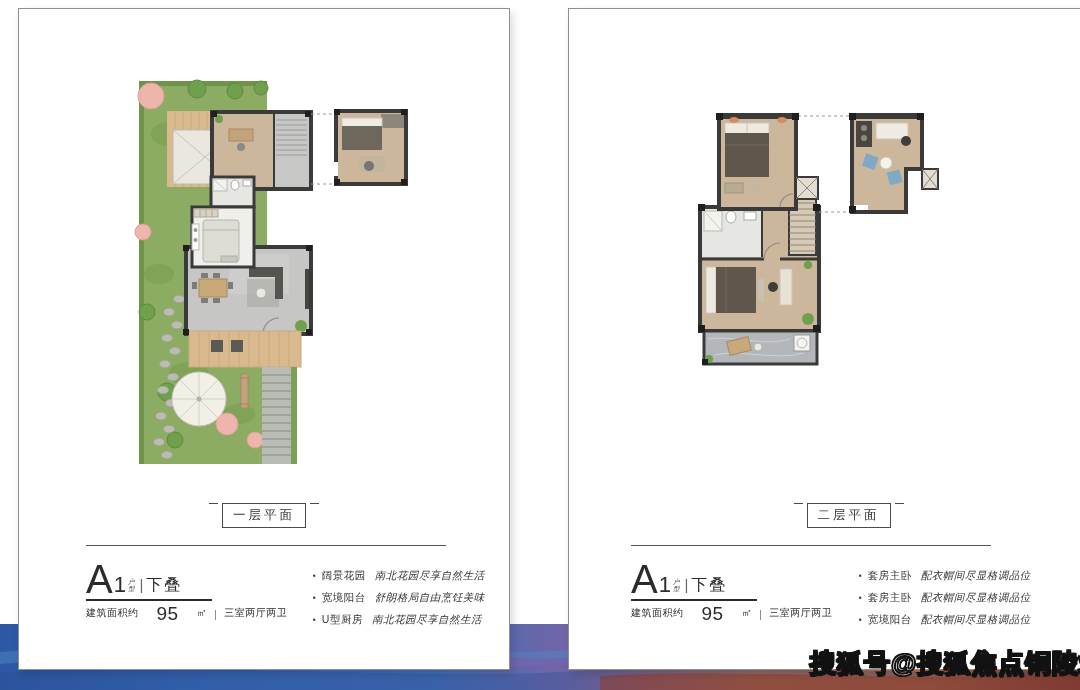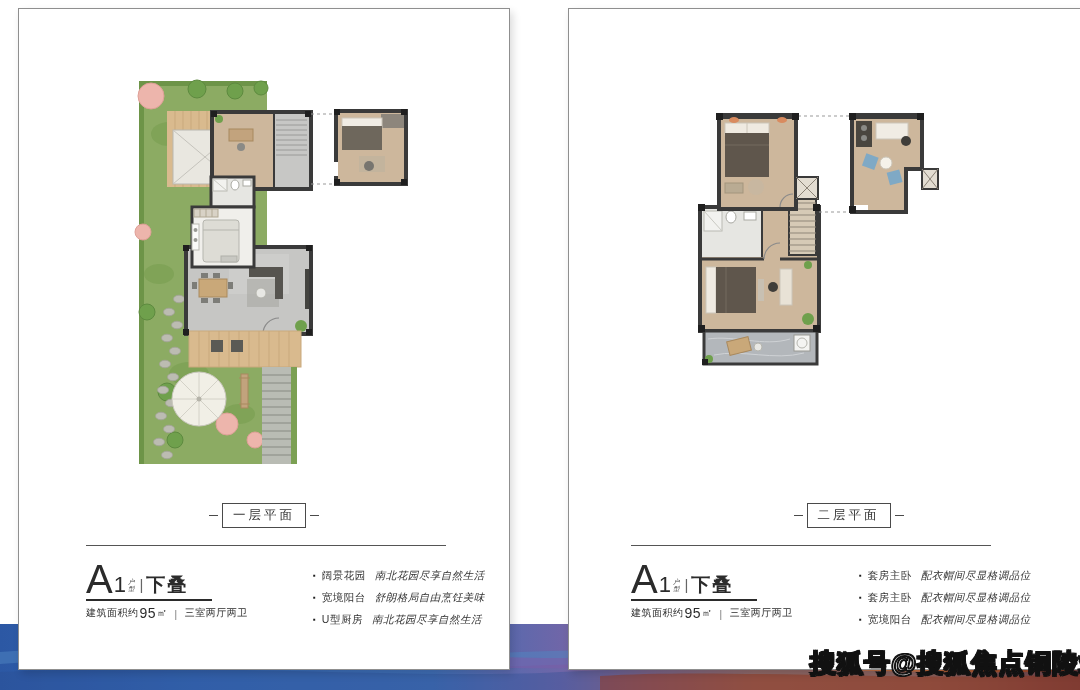--- a/index.html
+++ b/index.html
@@ -21,44 +21,44 @@
   .card.left{left:18px;width:492px;}
   .card.right{left:568px;width:561px;}
   
   .plan{position:absolute;}
   .card.left .plan{left:110px;top:65px;width:280px;height:392px;}
   .card.right .plan{left:125px;top:100px;width:250px;height:260px;}
   .plan svg{display:block;width:100%;height:100%;}
   
   .badge-wrap{
     position:absolute;top:494px;left:50%;transform:translateX(-50%);
-    display:flex;align-items:center;gap:4px;
+    display:flex;gap:4px;
   }
   .badge-tick{width:9px;height:1px;background:#4a4a4a;}
   .badge{
     border:1px solid #4a4a4a;padding:3px 10px;font-size:12.5px;
     letter-spacing:3px;color:#333;background:#fff;white-space:nowrap;
   }
   
   .divider{position:absolute;top:536px;width:360px;height:1px;background:#555;}
   .card.left .divider{left:67px;}
   .card.right .divider{left:62px;}
   
   .info{position:absolute;top:556px;}
   .card.left .info{left:67px;}
   .card.right .info{left:62px;}
   .unit-lockup{display:flex;align-items:flex-end;color:#2b2b2b;}
   .u-letter{font-size:40px;line-height:29px;font-weight:400;}
   .u-num{font-size:22px;line-height:19px;margin-left:1px;}
   .u-stack{display:inline-flex;flex-direction:column;font-size:6.5px;line-height:1.05;margin:0 2px 1px 2px;color:#444;}
   .u-div{font-size:15px;line-height:18px;color:#666;margin:0 3px;}
-  .u-name{font-size:19px;line-height:18px;font-weight:bold;letter-spacing:2px;text-align:right;}
+  .u-name{font-size:16px;line-height:18px;font-weight:normal;letter-spacing:2px;text-align:right;}
   .u-line{width:126px;height:2px;background:#2b2b2b;margin-top:5px;}
   .u-area{display:flex;align-items:flex-end;margin-top:5px;font-size:10px;letter-spacing:.5px;color:#2b2b2b;}
-  .u-area .val{font-size:14px;line-height:13px;margin:0 1px;}
+  .u-area .val{font-size:19px;line-height:13px;margin:0 18px;}
   .u-area .sep{margin:0 7px;color:#777;}
   
   .features{position:absolute;top:560px;list-style:none;margin:0;padding:0;}
   .card.left .features{left:294px;}
   .card.right .features{left:290px;}
   .features li{display:flex;align-items:center;margin-bottom:8px;font-size:10.5px;color:#333;}
   .features .sq{font-size:8px;line-height:1;margin-right:6px;color:#1d1d1d;}
   .features .b-title{margin-right:9px;letter-spacing:.5px;}
   .features .b-desc{letter-spacing:.5px;font-style:italic;}
   

